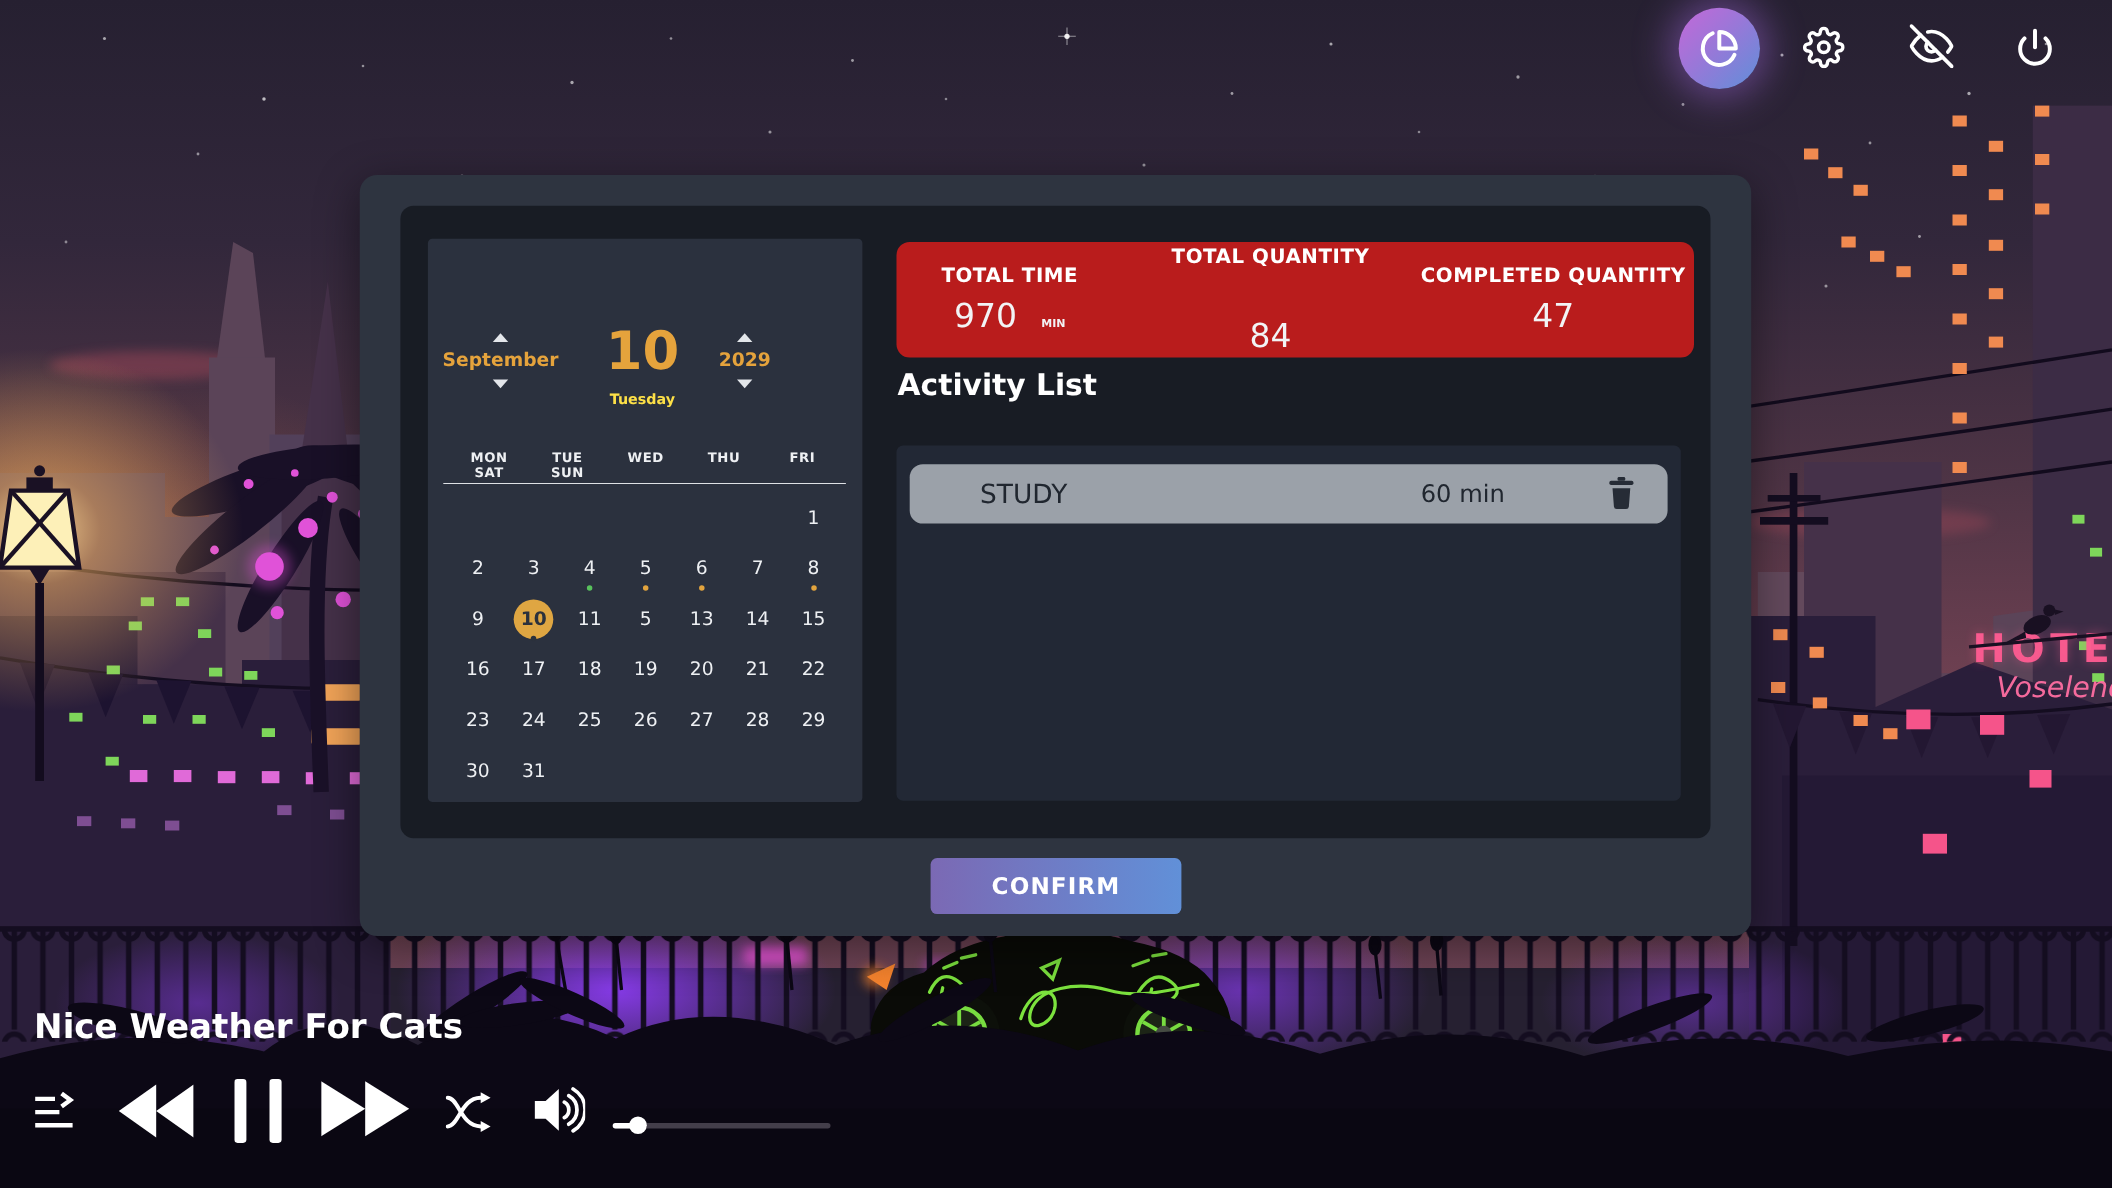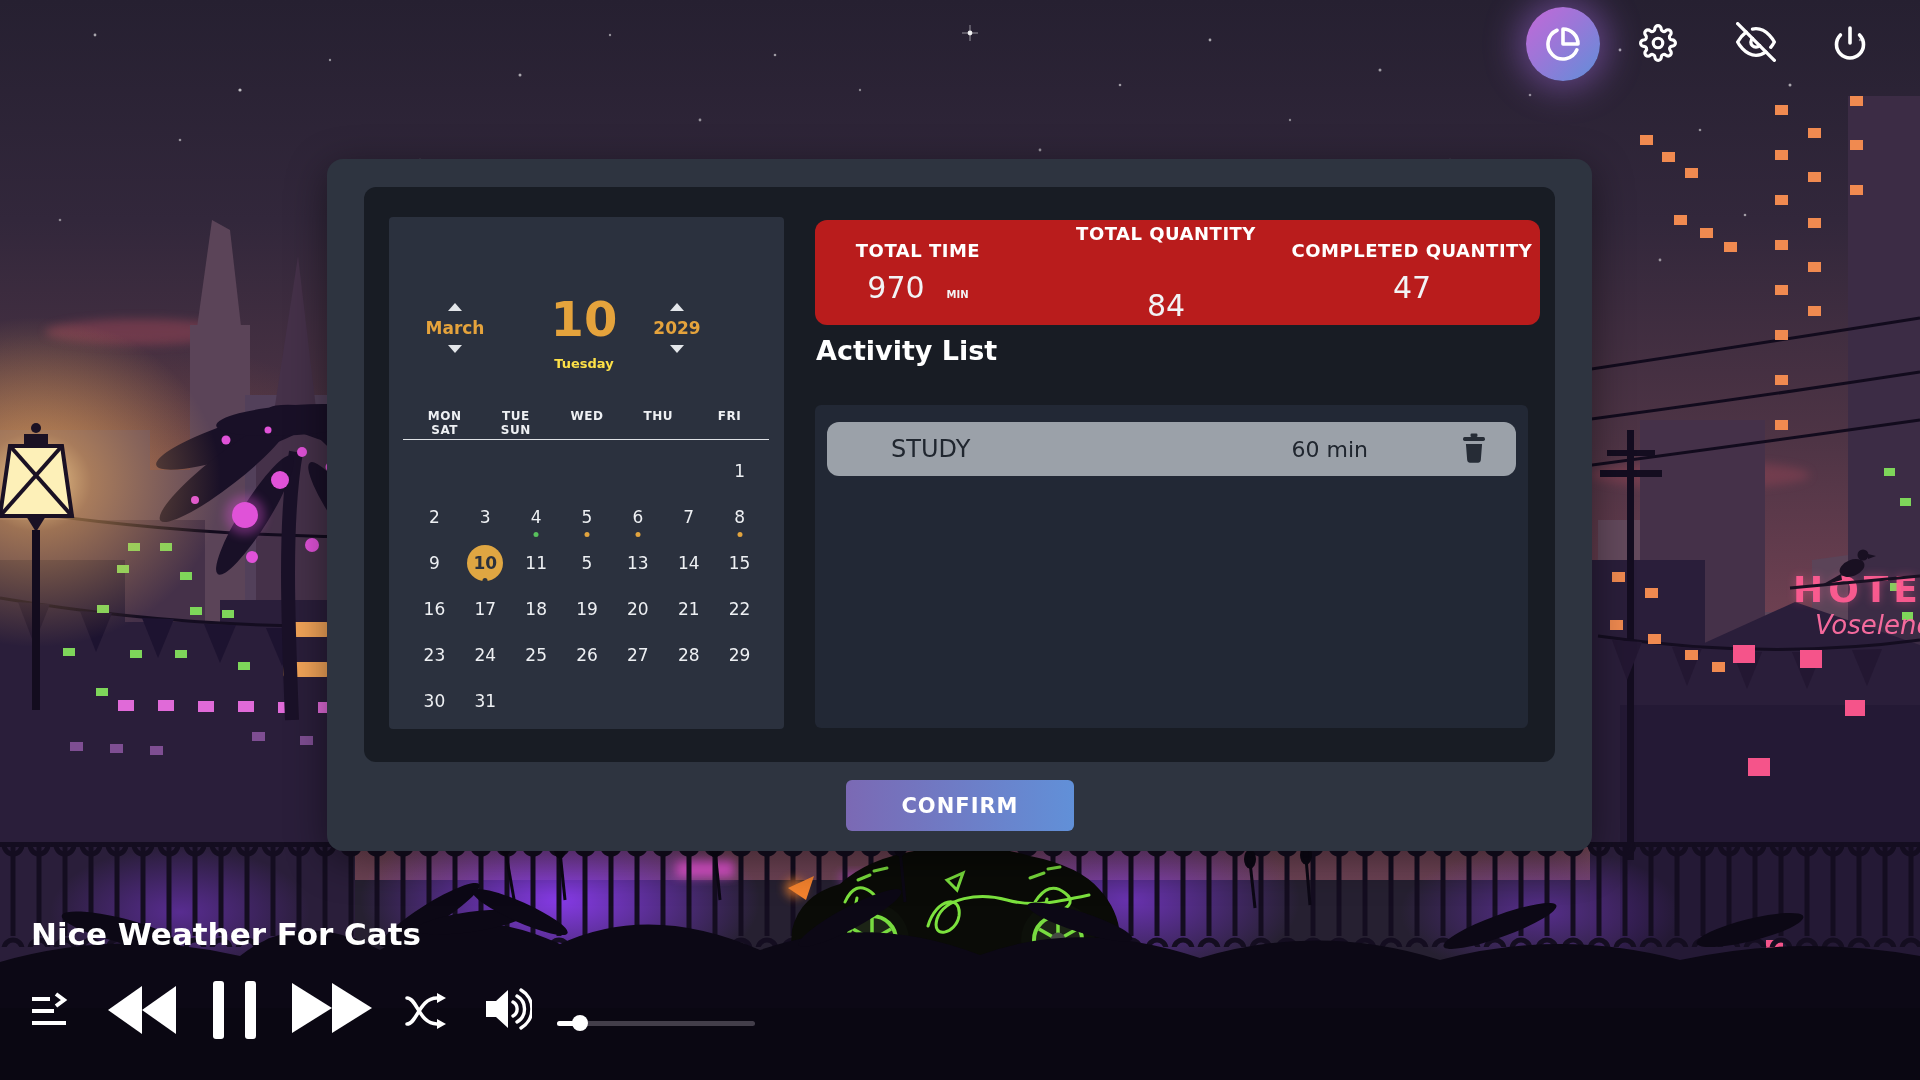--- a/index.html
+++ b/index.html
@@ -481,21 +481,21 @@
     <line x1="12" y1="2" x2="12" y2="12"></line>
   </svg>
 </button>
 
 <div class="modal">
   <div class="modal-inner">
 
     <div class="cal-panel">
       <div class="cal-stepper month">
         <div class="tri up"></div>
-        <div class="lbl">March</div>
+        <div class="lbl">September</div>
         <div class="tri down"></div>
       </div>
       <div class="cal-day-big">10</div>
       <div class="cal-weekday-name">Tuesday</div>
       <div class="cal-stepper year">
         <div class="tri up"></div>
         <div class="lbl">2029</div>
         <div class="tri down"></div>
       </div>
       <div class="cal-week-row">
@@ -619,21 +619,21 @@
           <div class="cal-cell"></div>
           <div class="cal-cell"></div>
         </div>
     </div>
 
     <div class="stats-panel">
         <div class="stat-col" style="left: 103px;">
           <div class="stat-label">TOTAL TIME</div>
           <div class="stat-value">970<span class="stat-unit">MIN</span></div>
         </div>
-        <div class="stat-col" style="left: 351px; gap: 44px;">
+        <div class="stat-col" style="left: 340px; gap: 44px;">
           <div class="stat-label">TOTAL QUANTITY</div>
           <div class="stat-value">84</div>
         </div>
         <div class="stat-col" style="left: 597px;">
           <div class="stat-label">COMPLETED QUANTITY</div>
           <div class="stat-value">47</div>
         </div>
       </div>
 
     <div class="activity-title">Activity List</div>

